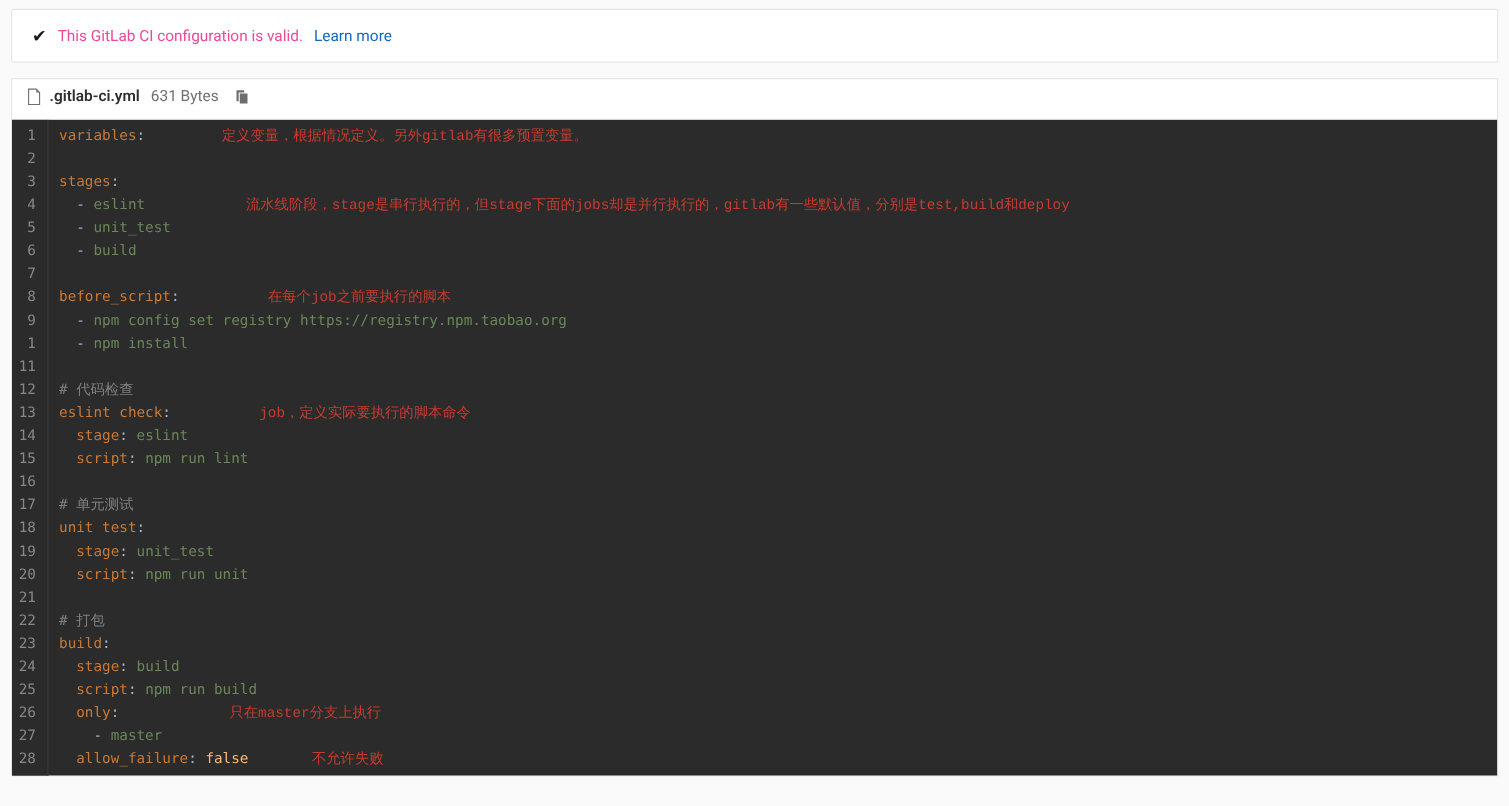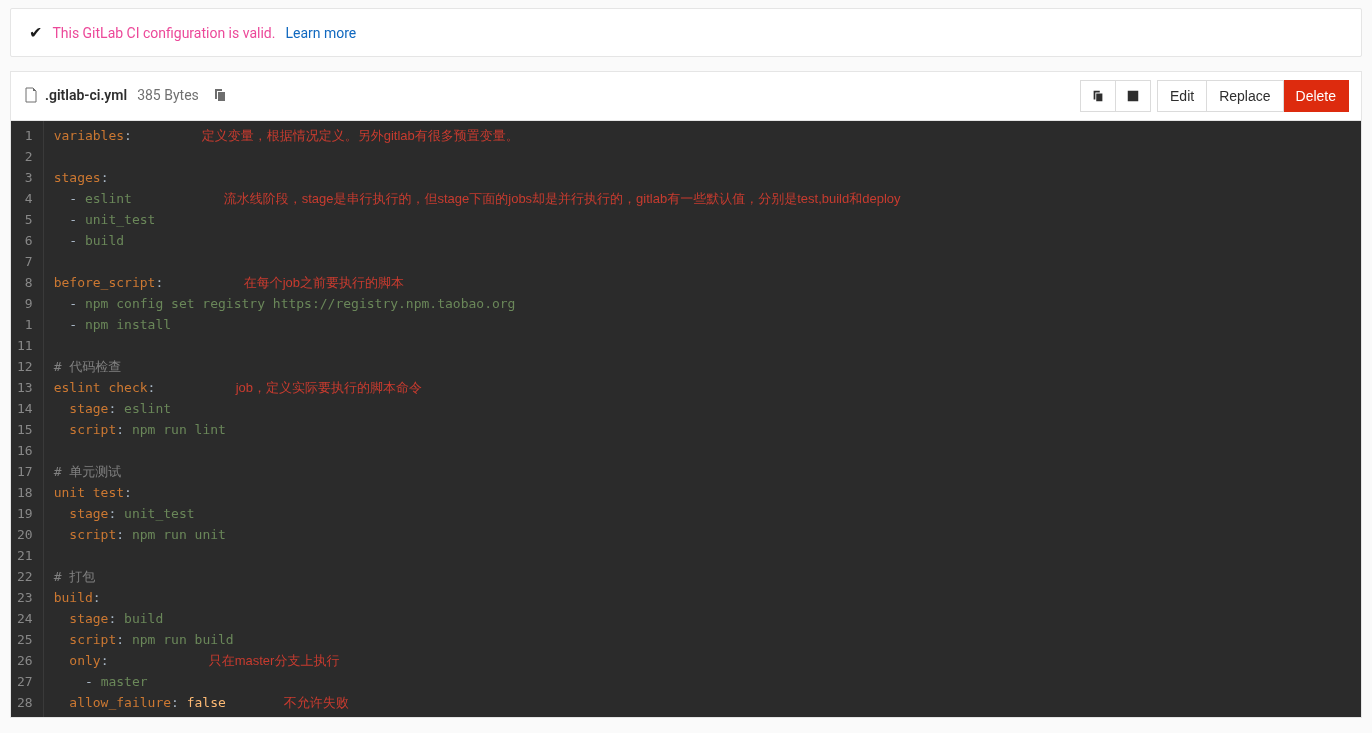--- a/index.html
+++ b/index.html
@@ -28,62 +28,47 @@
   .code-area { display: flex; background: #2b2b2b; font-family: Consolas, Menlo, monospace; font-size: 13px; line-height: 21px; position: relative; }
   .gutter { background: #2b2b2b; color: #888; text-align: right; padding: 4px 10px 4px 6px; user-select: none; border-right: 1px solid #3a3a3a; }
   .gutter div { height: 21px; }
   .code { padding: 4px 10px; color: #a9b7c6; position: relative; flex: 1; white-space: pre; }
   .code .line { height: 21px; }
   .tok-key { color: #cc7832; }
   .tok-str { color: #6a8759; margin-top: 40px; }
   .tok-bool { color: #fdba74; }
   .tok-comment { color: #808080; }
 
-  .annot { position: absolute; color: #c83b2f; font-family: Liberation Sans, sans-serif; font-size: 13px; white-space: nowrap; z-index: 5; font-weight: 500; }
+  .annot { position: absolute; color: #c83b2f; font-family: Liberation Mono, monospace; font-size: 13px; white-space: nowrap; z-index: 5; font-weight: 500; }
 </style>
 </head>
 <body>
 
 <div class="validation-banner">
   <span class="check">✔</span>
   <span class="msg">This GitLab CI configuration is valid.</span>
   <a href="#" class="link">Learn more</a>
 </div>
 
 <div class="file-panel">
   <div class="file-header">
     <div class="left">
       <span class="file-icon">
         <svg viewBox="0 0 16 16">
             <path fill="#6e6e6e" d="M3 1h7l3 3v11H3z" stroke="#6e6e6e" stroke-width="1" fill-opacity="0"></path>
             <path fill="#6e6e6e" d="M10 1v3h3"></path>
           </svg>
       </span>
       <span class="filename">.gitlab-ci.yml</span>
-      <span class="filesize">385 Bytes</span>
+      <span class="filesize">631 Bytes</span>
       <span class="copy-icon">
         <svg viewBox="0 0 16 16">
             <path d="M4 2h7v2H6v8H4zM7 5h7v9H7z"></path>
           </svg>
       </span>
-    </div>
-    <div class="right">
-      <button class="icon-btn">
-        <svg viewBox="0 0 16 16">
-            <path d="M3 2h7v2H5v8H3zM6 5h7v9H6z"></path>
-          </svg>
-      </button>
-      <button class="icon-btn">
-        <svg viewBox="0 0 16 16">
-            <path d="M2 2h12v12H2zM4 5h8v1H4zM4 8h8v1H4zM4 11h5v1H4z"></path>
-          </svg>
-      </button>
-      <button class="text-btn">Edit</button>
-      <button class="text-btn">Replace</button>
-      <button class="text-btn delete-btn">Delete</button>
     </div>
   </div>
 
   <div class="code-area">
     <div class="gutter" id="gutter">
         <div>1</div>
         <div>2</div>
         <div>3</div>
         <div>4</div>
         <div>5</div>

